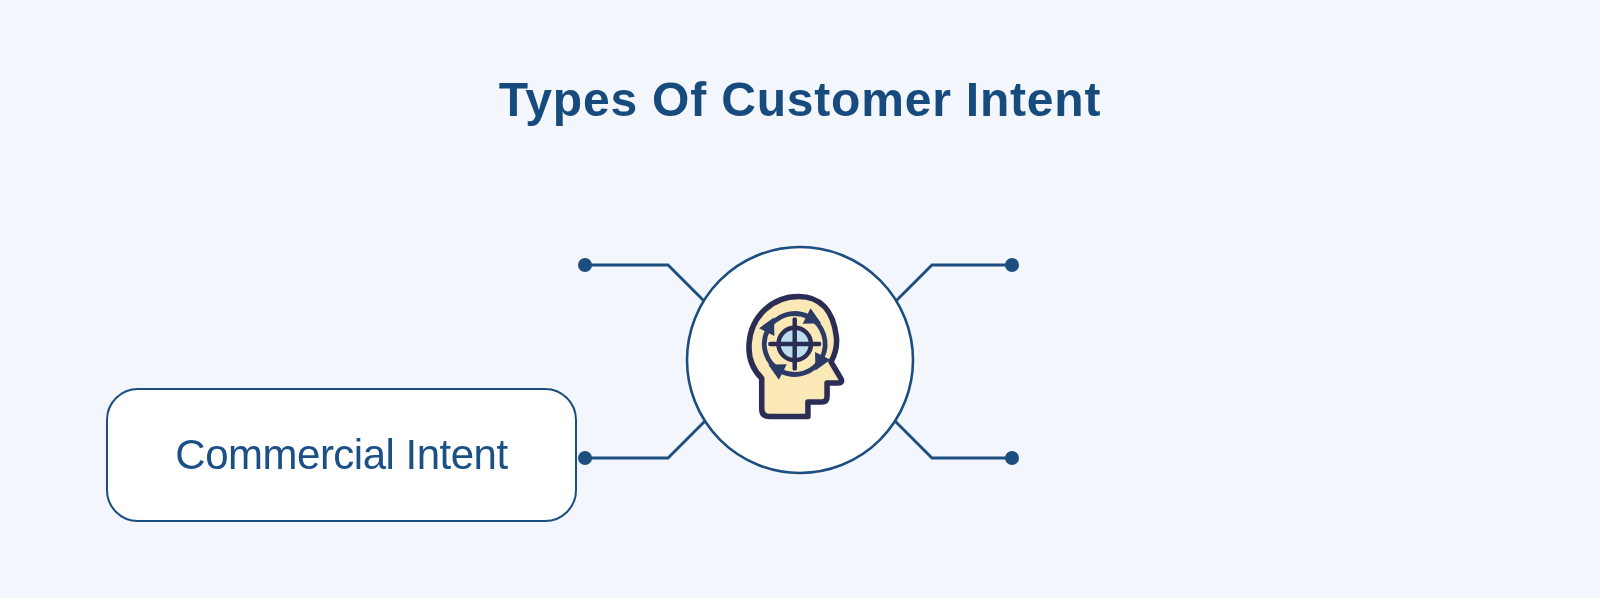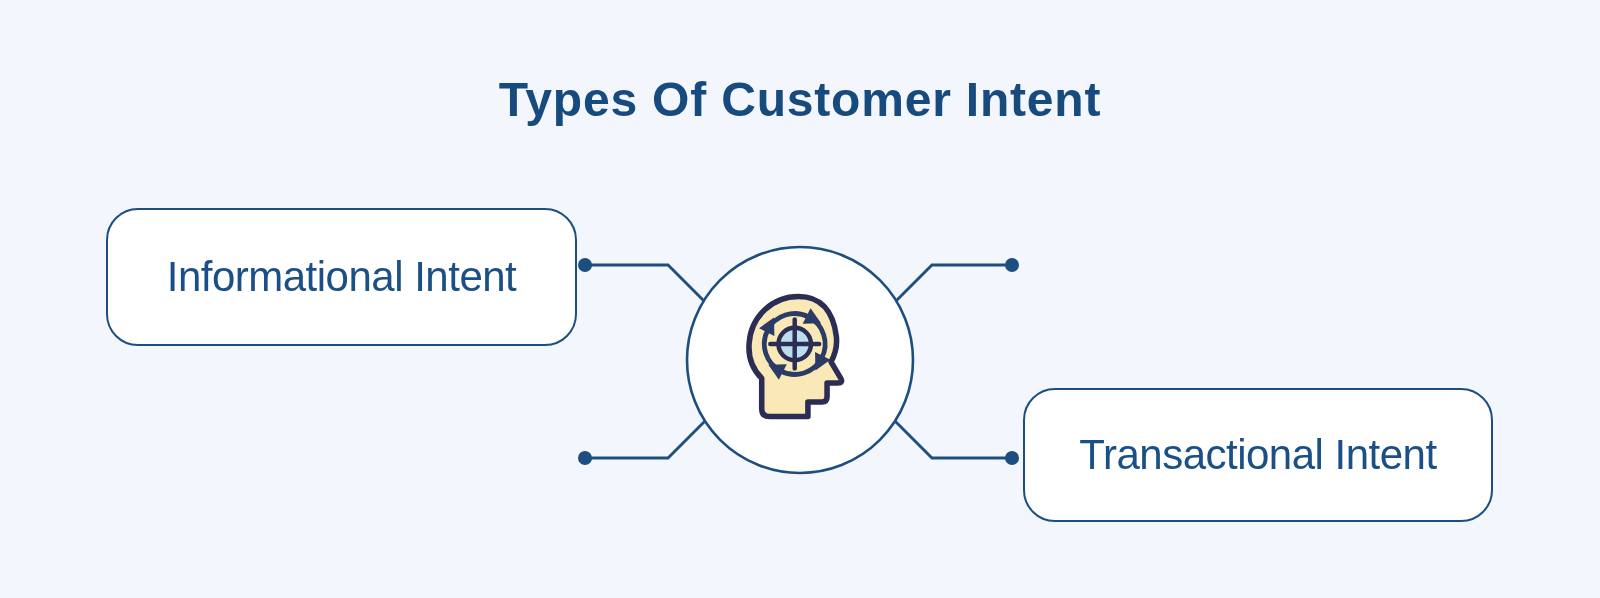--- a/index.html
+++ b/index.html
@@ -142,20 +142,17 @@
         <path class="cycle-head" d="M58,13 L66,24.3 L52,24.6 Z"></path>
       </g>
     </g>
     <g>
       <circle class="target-ring" cx="46" cy="40" r="12.3"></circle>
       <line class="crosshair-line" x1="46" y1="21.5" x2="46" y2="58.5"></line>
       <line class="crosshair-line" x1="27.5" y1="40" x2="64.5" y2="40"></line>
     </g>
   </svg>
 
-  <div class="intent-box box-tl">
-    <span class="label">Informational Intent</span>
-  </div>
-  <div class="intent-box box-br">
-    <span class="label">Transactional Intent</span>
+  <div class="intent-box box-bl">
+    <span class="label">Commercial Intent</span>
   </div>
 
 </div>
 
 </body></html>

